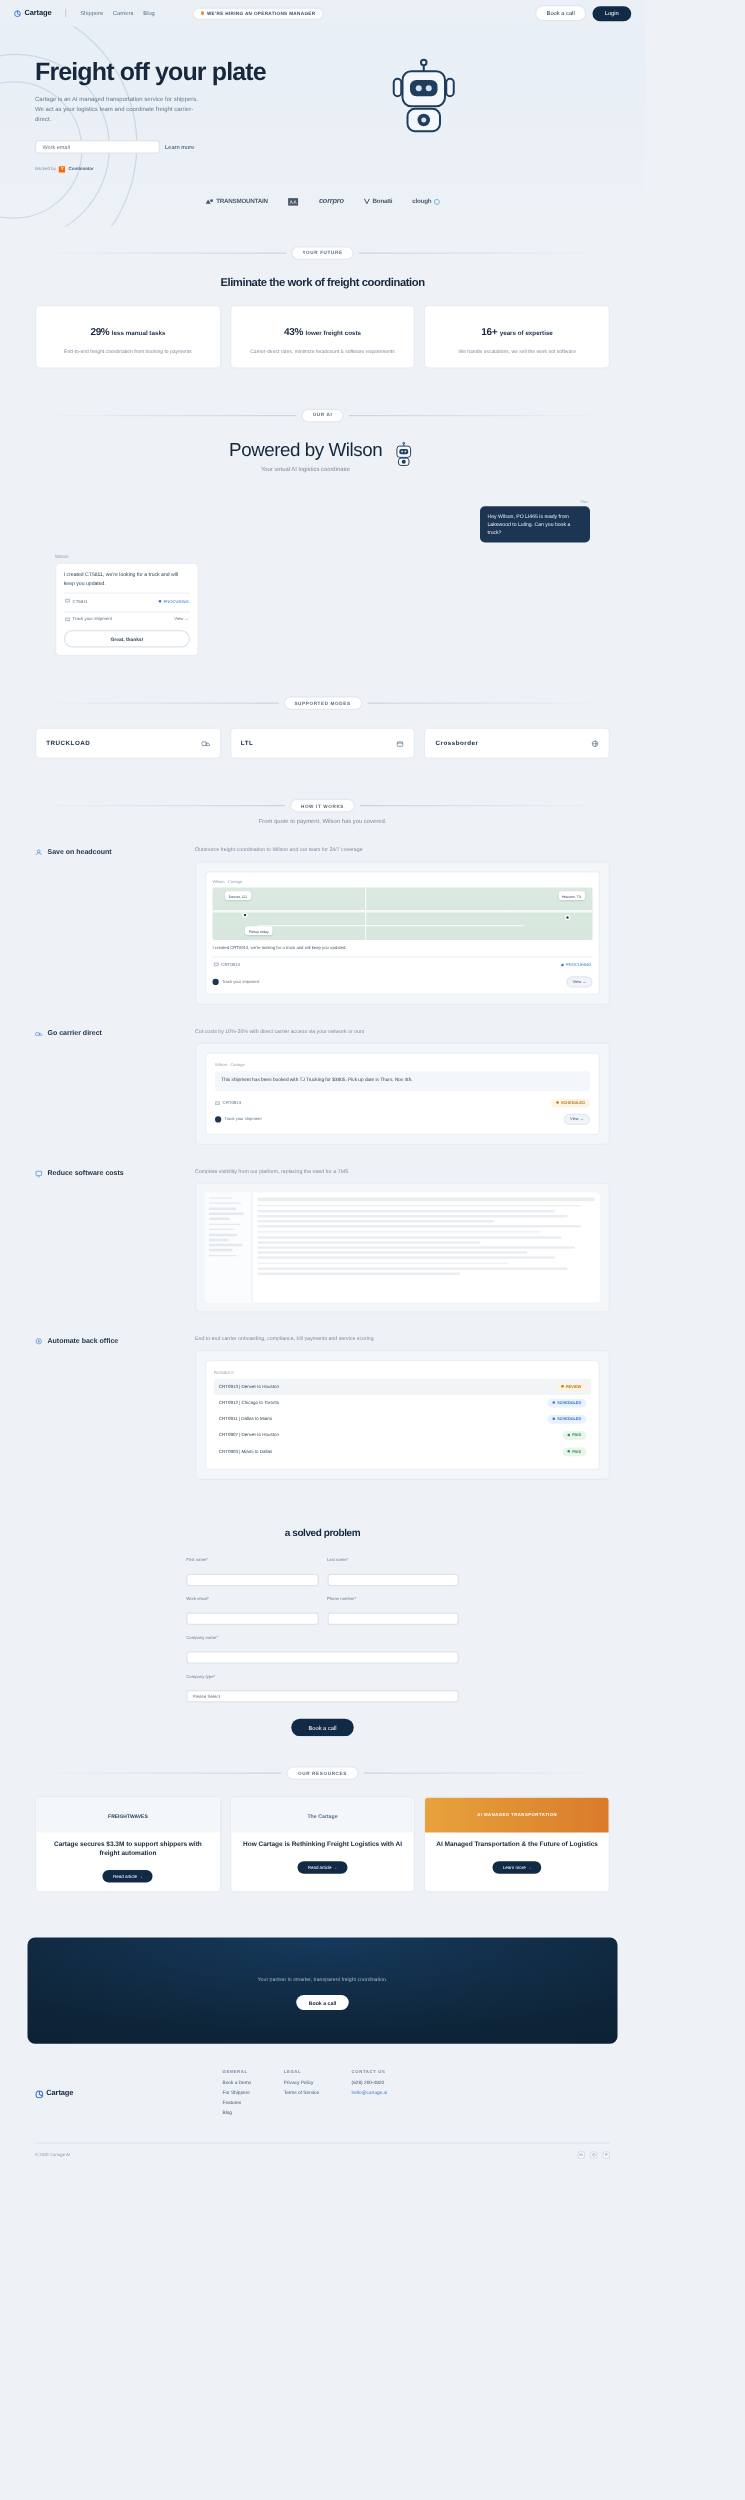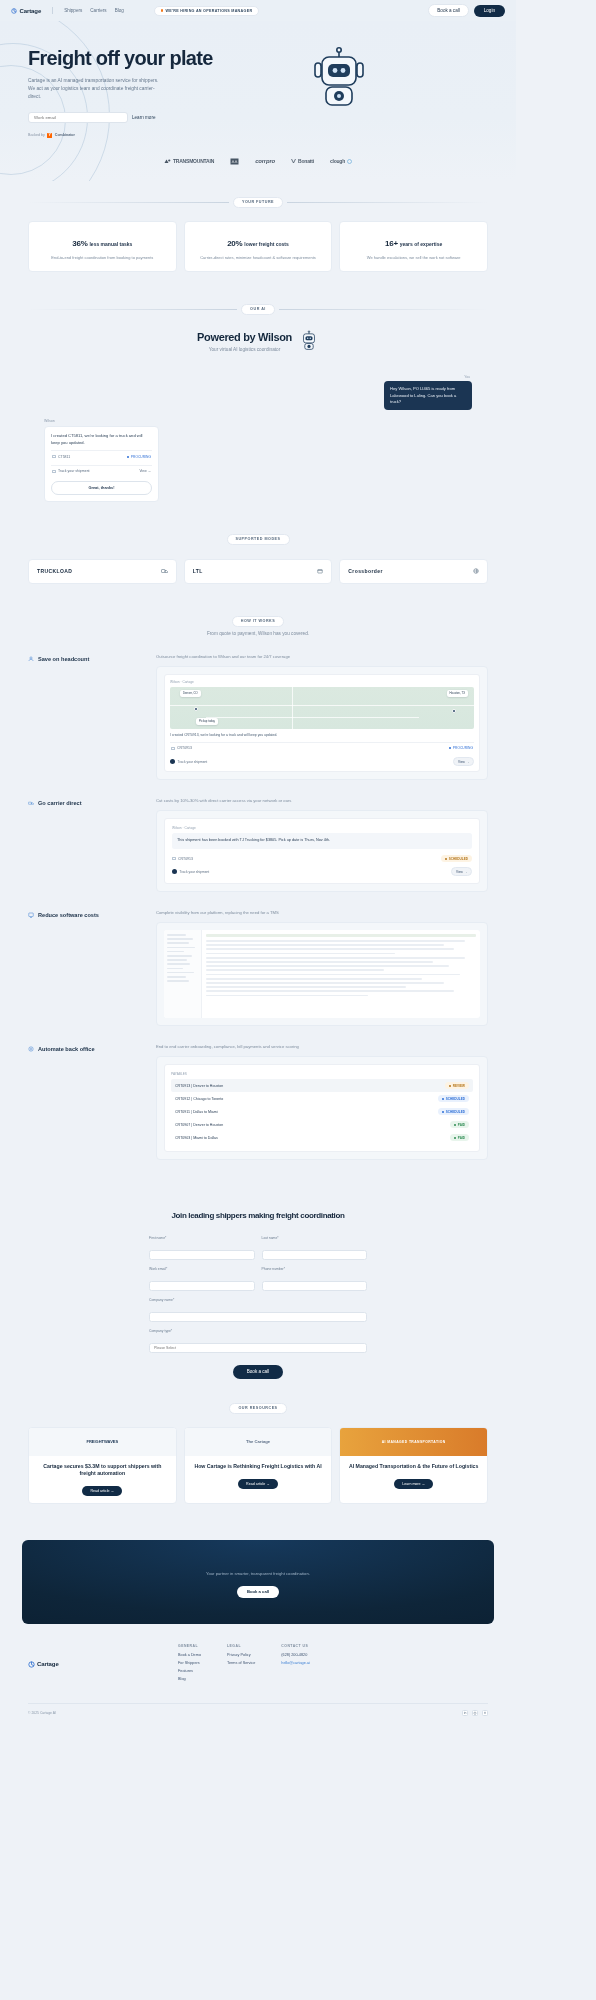--- a/index.html
+++ b/index.html
@@ -56,21 +56,21 @@
 
   
   .stats{display:flex;gap:7px;justify-content:center;padding:0 28px;margin-top:13px}
   .stat{flex:1;background:#fff;border:.6px solid #e6ecf3;border-radius:4px;padding:10px 6px;text-align:center}
   .stat .big{font-size:8px;font-weight:700;letter-spacing:-.3px;color:#16283d}
   .stat .lbl{font-size:5px;font-weight:700;color:#1d3048;margin-left:2px}
   .stat .desc{font-size:4px;line-height:1.55;color:#7e8d9e;margin-top:5px}
 
   
   .wilson-head{display:flex;align-items:center;justify-content:center;gap:7px;margin-top:14px}
-  .wilson-head .tt{font-size:11px;font-weight:700;letter-spacing:-.35px}
+  .wilson-head .tt{font-size:15px;font-weight:400;letter-spacing:-.35px}
   .wilson-chat{margin-top:20px;padding:0 44px;position:relative}
   .chat-row-r{display:flex;justify-content:flex-end}
   .bub-you{background:#1b3553;color:#e8eef6;border-radius:4px;padding:5px 6px;max-width:88px;font-size:4.1px;line-height:1.55}
   .you-lbl{text-align:right;font-size:3.4px;color:#93a2b3;margin-bottom:2.5px;padding-right:2px}
   .chat-row-l{margin-top:9px;max-width:115px}
   .wil-lbl{font-size:3.6px;color:#8b9aab;margin-bottom:3px}
   .bub-wil{background:#fff;border:.6px solid #e6ecf3;border-radius:4px;padding:6px}
   .bub-wil p{font-size:4.1px;line-height:1.55;color:#2b3f56}
   .mini-row{display:flex;align-items:center;justify-content:space-between;border-top:.5px solid #eef1f5;padding:3.5px 1px 2px;margin-top:4px}
   .mini-left{display:flex;align-items:center;gap:2.5px;font-size:3.5px;color:#5c6e83}
@@ -260,27 +260,28 @@
             <circle cx="5" cy="5" r="4" fill="none" stroke="#5aa5d8" stroke-width="1.6"></circle>
           </svg>
       </div>
     </div>
   </div>
 
   <div class="band">
     <div class="divider-badge">
       <span class="badge">YOUR FUTURE</span>
     </div>
+    <h2>Eliminate the work of freight coordination</h2>
     <div class="stats">
       <div class="stat">
-        <span class="big">36%</span><span class="lbl">less manual tasks</span>
+        <span class="big">29%</span><span class="lbl">less manual tasks</span>
         <div class="desc">End-to-end freight coordination from booking to payments</div>
       </div>
       <div class="stat">
-        <span class="big">20%</span><span class="lbl">lower freight costs</span>
+        <span class="big">43%</span><span class="lbl">lower freight costs</span>
         <div class="desc">Carrier-direct rates, minimize headcount &amp; software requirements</div>
       </div>
       <div class="stat">
         <span class="big">16+</span><span class="lbl">years of expertise</span>
         <div class="desc">We handle escalations, we sell the work not software</div>
       </div>
     </div>
   </div>
 
   <div class="band">
@@ -576,21 +577,21 @@
                   <span>PAID</span>
                 </span>
             </div>
           </div>
         </div>
       </div>
     </div>
   </div>
 
   <div class="formsec">
-    <h2>Join leading shippers making freight coordination</h2>
+    <h2 style="margin-top:0">a solved problem</h2>
     <div class="fgrid">
       <div class="frow">
         <div class="fld">
           <label>First name*</label>
           <input style="">
         </div>
         <div class="fld">
           <label>Last name*</label>
           <input style="">
         </div>

